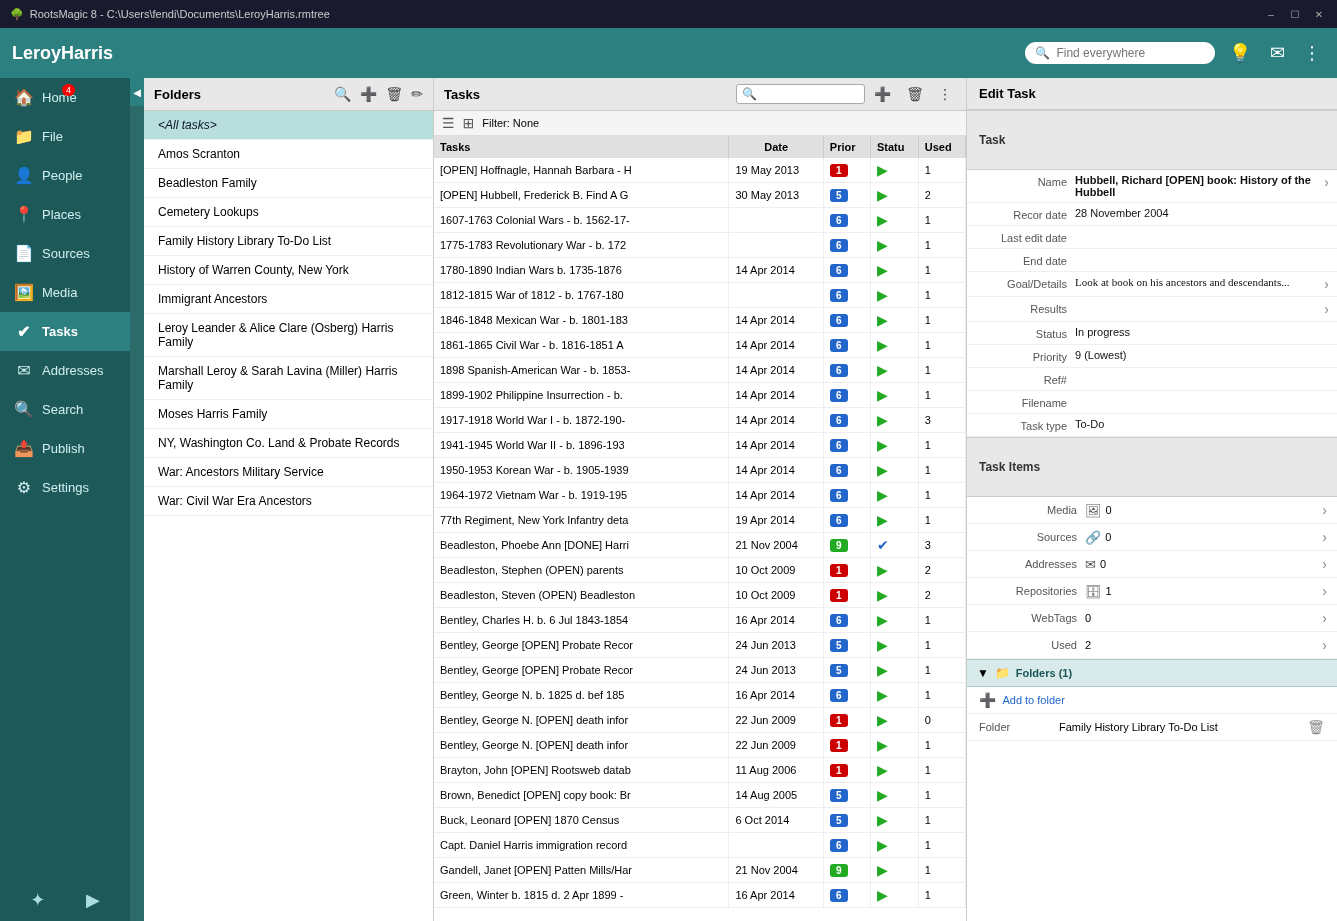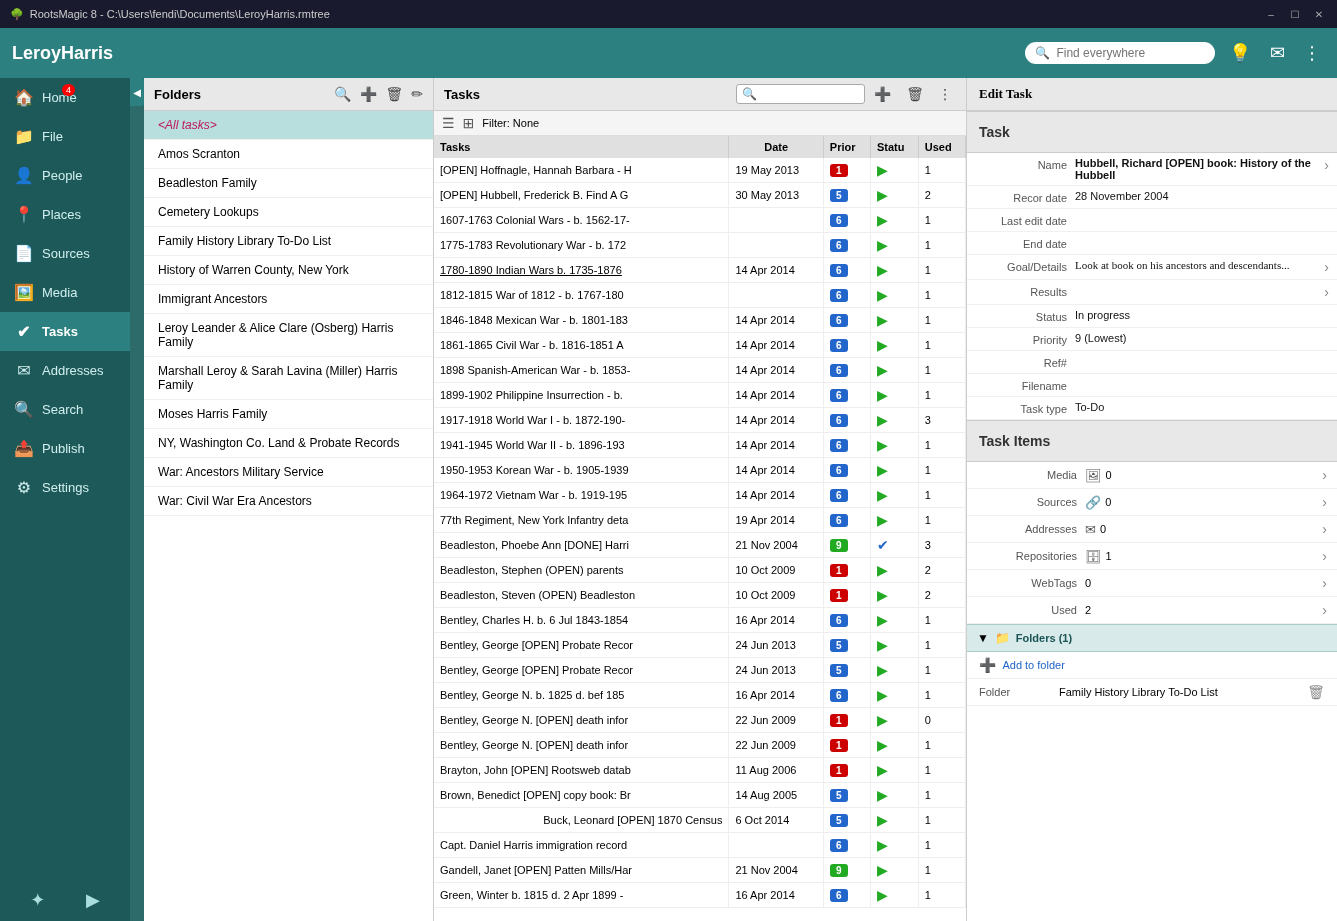--- a/index.html
+++ b/index.html
@@ -112,21 +112,21 @@
     .panel-header-icons { display: flex; gap: 8px; }
     .panel-header-icon { font-size: 14px; cursor: pointer; color: #444; }
     .folder-list { flex: 1; overflow-y: auto; }
     .folder-item {
       padding: 7px 14px;
       cursor: pointer;
       border-bottom: 1px solid #f0f0f0;
       font-size: 12px;
     }
     .folder-item.selected { background: #b8dede; }
-    .folder-item.all-tasks { font-style: italic; color: #be185d; }
+    .folder-item.all-tasks { font-style: italic; color: #0f172a; }
 
     
     #tasks-panel {
       flex: 1;
       display: flex;
       flex-direction: column;
       background: white;
       border-right: 1px solid #ccc;
       min-width: 0;
     }
@@ -217,26 +217,25 @@
       flex-direction: column;
       flex-shrink: 0;
       overflow-y: auto;
     }
     .edit-header {
       background: #e8e8e8;
       padding: 8px 12px;
       font-weight: 700;
       font-size: 13px;
       border-bottom: 1px solid #ccc;
-      font-family: Liberation Serif, serif;
     }
     .edit-section-title {
       background: #e8e8e8;
-      padding: 12px 12px;
-      font-size: 14px;
+      padding: 22px 12px;
+      font-size: 12px;
       font-weight: 600;
       color: #333;
       border-top: 1px solid #ccc;
       border-bottom: 1px solid #ccc;
     }
     .edit-row {
       display: flex;
       align-items: flex-start;
       padding: 4px 8px;
       border-bottom: 1px solid #f0f0f0;
@@ -480,21 +479,21 @@
     <td>1</td>
   </tr>
               <tr>
     <td class="td-task" style="max-width:250px;overflow:hidden;text-overflow:ellipsis;">1775-1783 Revolutionary War - b. 172</td>
     <td class="td-date"></td>
     <td><span class="priority-badge p-blue">6</span></td>
     <td><span class="status-play">▶</span></td>
     <td>1</td>
   </tr>
               <tr>
-    <td class="td-task" style="max-width:250px;overflow:hidden;text-overflow:ellipsis;text-decoration:underline;">1780-1890 Indian Wars b. 1735-1876</td>
+    <td class="td-task" style="max-width:250px;overflow:hidden;text-overflow:ellipsis;">1780-1890 Indian Wars b. 1735-1876</td>
     <td class="td-date">14 Apr 2014</td>
     <td><span class="priority-badge p-blue">6</span></td>
     <td><span class="status-play">▶</span></td>
     <td>1</td>
   </tr>
               <tr>
     <td class="td-task" style="max-width:250px;overflow:hidden;text-overflow:ellipsis;">1812-1815 War of 1812  - b. 1767-180</td>
     <td class="td-date"></td>
     <td><span class="priority-badge p-blue">6</span></td>
     <td><span class="status-play">▶</span></td>
@@ -634,21 +633,21 @@
     <td>1</td>
   </tr>
               <tr>
     <td class="td-task" style="max-width:250px;overflow:hidden;text-overflow:ellipsis;">Brown, Benedict [OPEN] copy book: Br</td>
     <td class="td-date">14 Aug 2005</td>
     <td><span class="priority-badge p-blue">5</span></td>
     <td><span class="status-play">▶</span></td>
     <td>1</td>
   </tr>
               <tr>
-    <td class="td-task" style="max-width:250px;overflow:hidden;text-overflow:ellipsis;text-align:right;">Buck, Leonard [OPEN] 1870 Census</td>
+    <td class="td-task" style="max-width:250px;overflow:hidden;text-overflow:ellipsis;">Buck, Leonard [OPEN] 1870 Census</td>
     <td class="td-date">6 Oct 2014</td>
     <td><span class="priority-badge p-blue">5</span></td>
     <td><span class="status-play">▶</span></td>
     <td>1</td>
   </tr>
               <tr>
     <td class="td-task" style="max-width:250px;overflow:hidden;text-overflow:ellipsis;">Capt. Daniel Harris immigration record</td>
     <td class="td-date"></td>
     <td><span class="priority-badge p-blue">6</span></td>
     <td><span class="status-play">▶</span></td>

